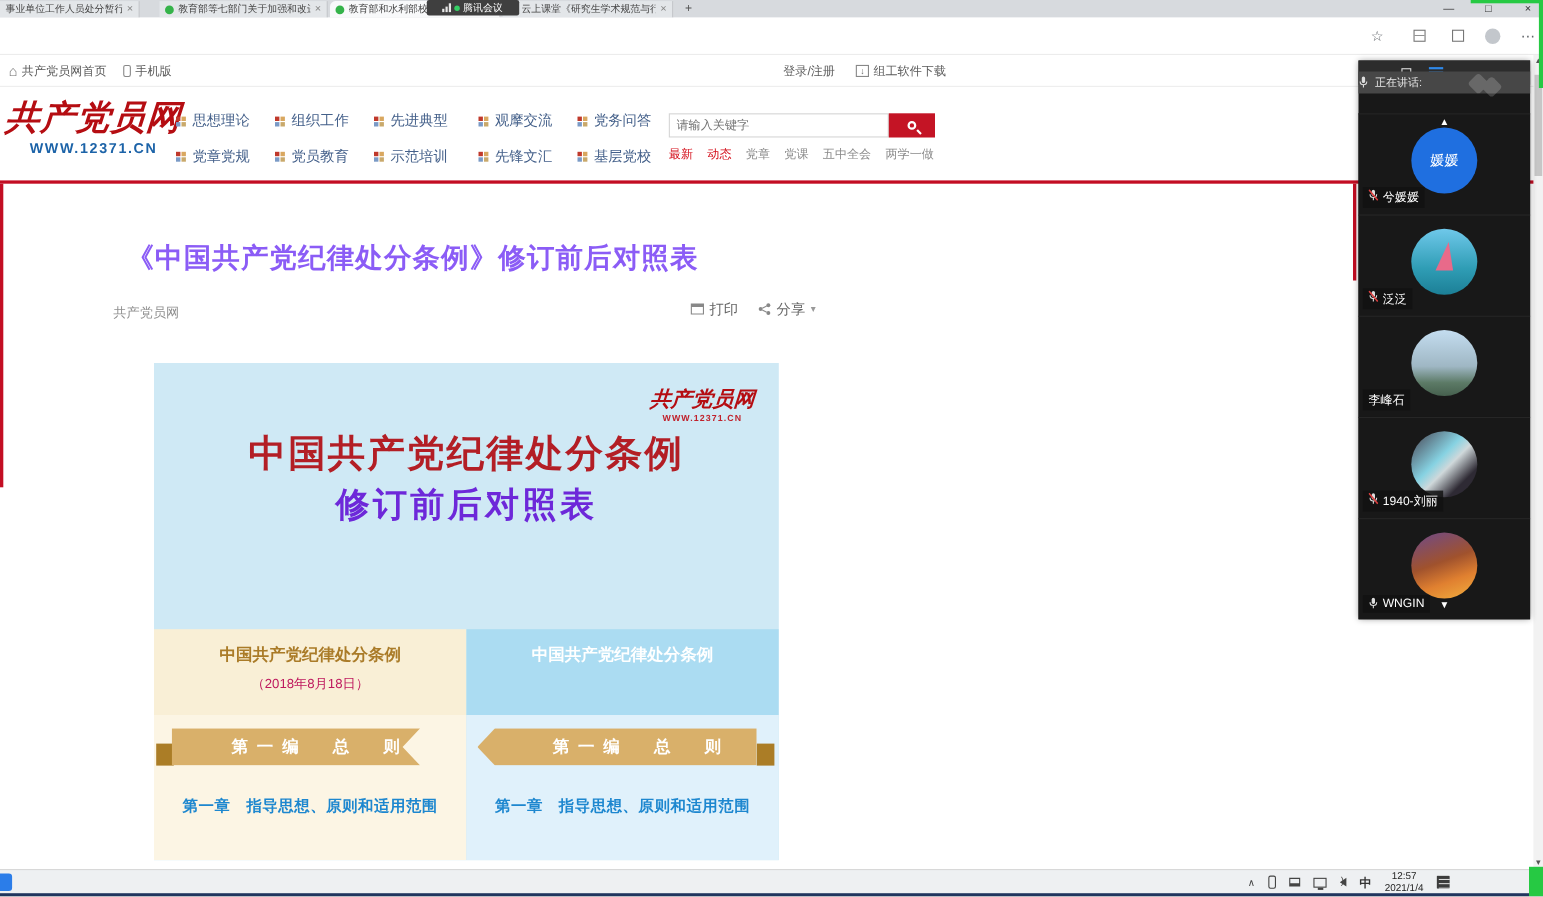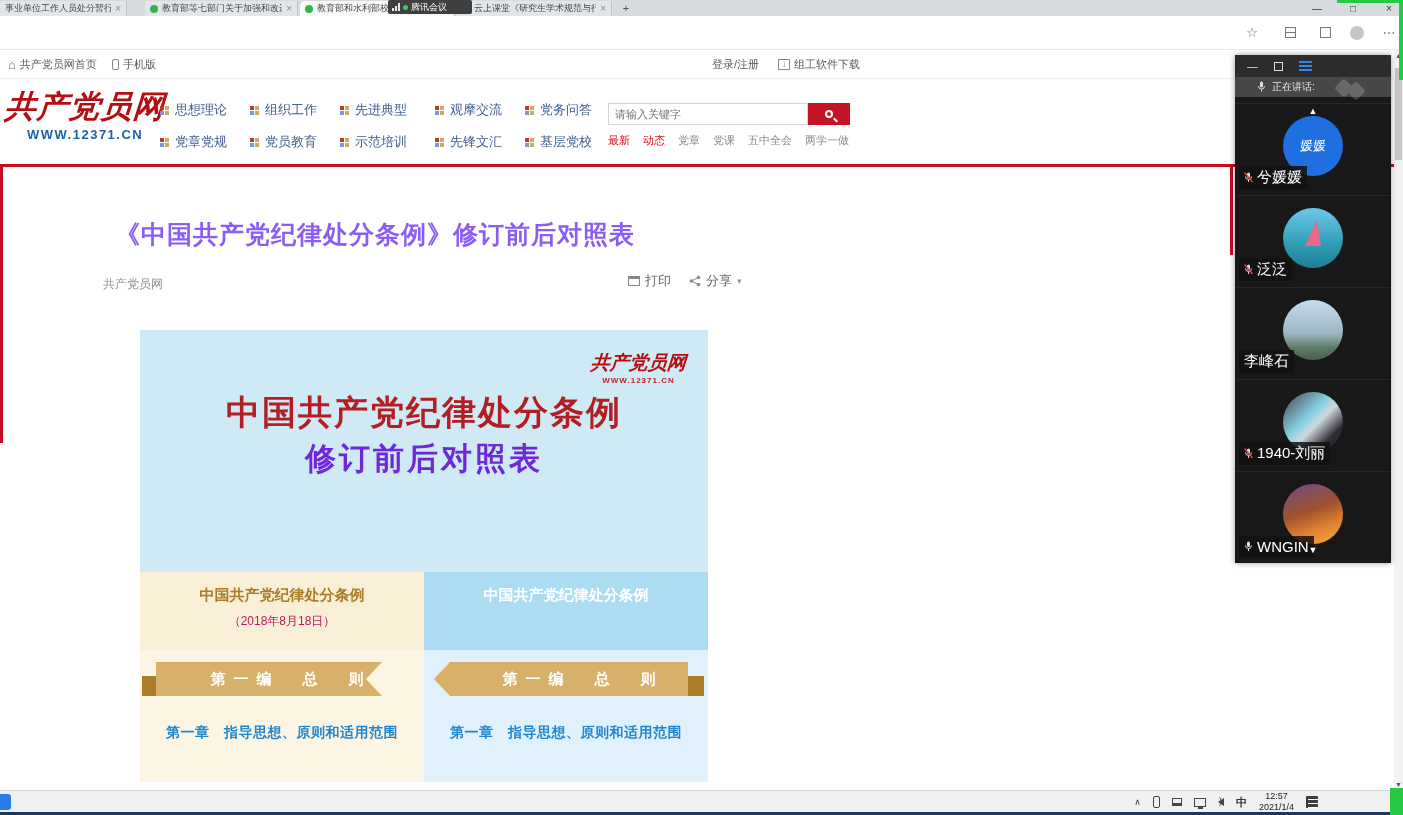--- a/index.html
+++ b/index.html
@@ -7,21 +7,21 @@
   #screen { position:relative; width:1403px; height:815px; background:#fff; overflow:hidden; font-family:"Liberation Sans",sans-serif; }
 
   
   .tabstrip { position:absolute; left:0; top:0; width:1403px; height:16px; background:#d7dade; }
   .tab { position:absolute; top:1px; height:15px; display:flex; align-items:center; gap:4px; padding:0 5px; font-size:9px; color:#444; background:#e3e6e9; border-right:1px solid #c2c5c9; overflow:hidden; white-space:nowrap; }
   .tab.active { background:#f8f9fa; border-radius:5px 5px 0 0; }
   .tab-title { overflow:hidden; text-overflow:clip; white-space:nowrap; flex:1; }
   .tab-close { color:#888; font-size:10px; flex:0 0 auto; }
   .fav { width:8px; height:8px; border-radius:50%; background:#35b34a; flex:0 0 auto; }
   .newtab { position:absolute; left:618px; top:1px; width:16px; height:14px; text-align:center; color:#555; font-size:11px; line-height:14px; }
-  .toast { position:absolute; left:388px; top:0; width:84px; height:14px; background:#3f3f3f; border-radius:2px; display:flex; align-items:center; gap:3px; padding:0 4px; z-index:5; }
+  .toast { position:absolute; left:388px; top:0; width:84px; height:14px; background:#3f3f3f; border-radius:2px; display:flex; align-items:center; gap:3px; padding:0 14px; z-index:5; }
   .toast .bars { display:flex; align-items:flex-end; gap:1px; height:8px; }
   .toast .bars i { display:block; width:2px; background:#e8e8e8; }
   .toast .bars i:nth-child(1){height:3px}.toast .bars i:nth-child(2){height:5px}.toast .bars i:nth-child(3){height:8px}
   .toast .gdot { width:5px; height:5px; border-radius:50%; background:#35d065; }
   .toast .ttext { color:#fff; font-size:9px; white-space:nowrap; }
   .winctl { position:absolute; top:0; height:16px; display:flex; align-items:center; gap:24px; right:8px; color:#333; font-size:10px; z-index:3; }
   .winctl span { width:12px; text-align:center; }
 
   
   .toolbar { position:absolute; left:0; top:16px; width:1403px; height:34px; background:#fff; border-bottom:1px solid #ececec; }
@@ -87,35 +87,35 @@
   .chapter { position:absolute; top:394px; width:284px; text-align:center; color:#1d87cf; font-weight:bold; font-size:14px; letter-spacing:.5px; }
   .chap-l { left:0; } .chap-r { left:284px; }
 
   
   .meet { position:absolute; left:1235px; top:55px; width:156px; height:508px; background:#181818; z-index:20; box-shadow:0 0 6px rgba(0,0,0,.4); }
   .meet-head { position:absolute; left:0; top:0; width:100%; height:22px; background:#2c2c2c; display:flex; align-items:center; gap:16px; padding-left:12px; }
   .mh-min { color:#ddd; font-size:11px; }
   .mh-restore { width:9px; height:9px; border:1px solid #ddd; display:inline-block; }
   .mh-menu { display:inline-flex; flex-direction:column; gap:2px; }
   .mh-menu i { width:13px; height:2px; background:#2f88e8; display:block; }
-  .meet-speak { position:absolute; left:0; top:22px; width:100%; height:20px; background:#474747; display:flex; align-items:center; gap:6px; padding:0 22px; }
+  .meet-speak { position:absolute; left:0; top:10px; width:100%; height:20px; background:#474747; display:flex; align-items:center; gap:6px; padding:0 0; }
   .meet-speak .lbl { color:#e8e8e8; font-size:10px; }
   .ghost { position:absolute; right:14px; top:4px; width:40px; height:18px; opacity:.18; }
   .ghost i { position:absolute; width:14px; height:14px; background:#fff; border-radius:3px; transform:rotate(45deg); }
   .ghost i:nth-child(2){ left:12px; top:3px; }
   .tiles { position:absolute; left:0; top:48px; width:100%; }
   .tile { position:relative; width:156px; height:92px; background:#181818; border-top:1px solid #262626; }
   .av { position:absolute; left:48px; top:12px; width:60px; height:60px; border-radius:50%; display:flex; align-items:center; justify-content:center; overflow:hidden; }
   .av1 { background:#1f6fe0; color:#fff; font-size:13px; }
   .av2 { background:linear-gradient(180deg,#6fc8ea 0%,#2f9db5 60%,#1c7f96 100%); }
   .av2::after { content:""; width:0; height:0; border-left:12px solid transparent; border-right:4px solid transparent; border-bottom:26px solid #e86a8a; margin-bottom:10px; }
   .av3 { background:linear-gradient(180deg,#c4ddf0 0%,#9fb7c4 55%,#5c7a66 80%,#46604e 100%); }
   .av4 { background:linear-gradient(135deg,#453e4c 0%,#86d2e2 42%,#cfd8da 55%,#2e2a34 78%); }
   .av5 { background:linear-gradient(160deg,#6e4a8c 0%,#a0522d 45%,#e08030 70%,#f2b03f 100%); }
-  .ntag { position:absolute; left:4px; bottom:6px; background:rgba(18,18,18,.85); color:#fff; font-size:15px; padding:2px 5px; display:flex; align-items:center; gap:4px; white-space:nowrap; }
+  .ntag { position:absolute; left:4px; bottom:6px; background:rgba(18,18,18,.85); color:#fff; font-size:11px; padding:2px 5px; display:flex; align-items:flex-start; gap:4px; white-space:nowrap; }
   .scroll-up { position:absolute; top:2px; left:0; width:100%; text-align:center; color:#fff; font-size:9px; }
   .scroll-dn { position:absolute; bottom:8px; left:0; width:100%; text-align:center; color:#fff; font-size:9px; }
 
   
   .sbar { position:absolute; left:1394px; top:50px; width:9px; height:740px; background:#f2f2f2; }
   .sbar .thumb { position:absolute; left:1px; top:18px; width:7px; height:92px; background:#c6c6c6; }
   .sbar .arr { position:absolute; left:0; width:9px; text-align:center; font-size:7px; color:#555; }
   .arr-up { top:2px; } .arr-dn { bottom:2px; }
 
   

